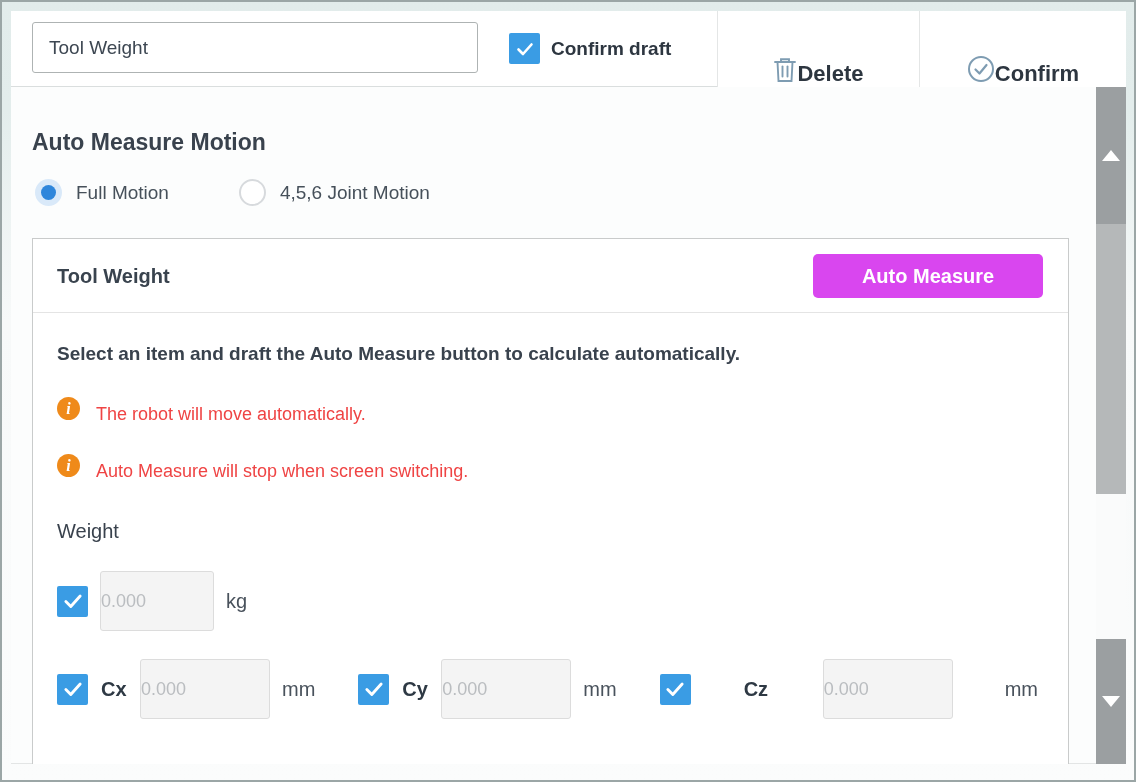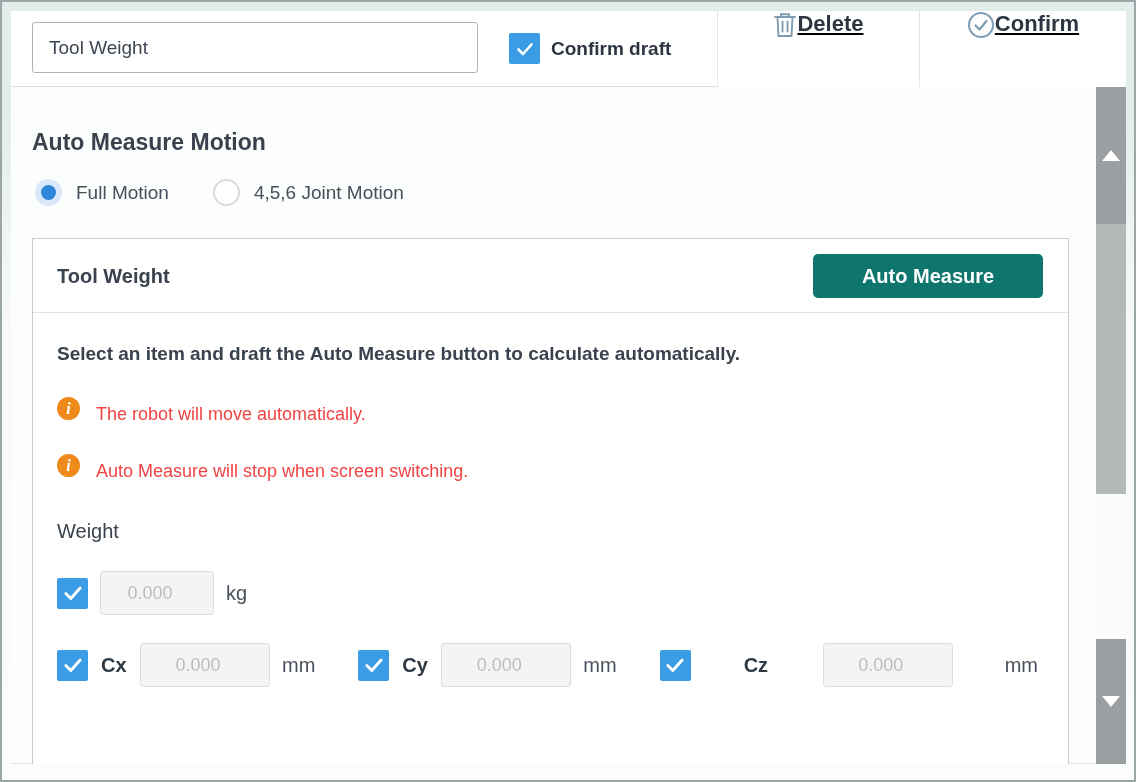--- a/index.html
+++ b/index.html
@@ -31,38 +31,38 @@
   .cb svg { display:block; }
   .topbar-cb { position:absolute; left:498px; top:22px; }
   .topbar-cb-label {
     position:absolute; left:540px; top:0; height:76px;
     display:flex; align-items:center;
     font-size:19px; font-weight:bold; color:#2d3640;
   }
   .topbar-divider { position:absolute; top:0; width:1px; height:76px; background:#e4e6e6; }
   .div1 { left:706px; } .div2 { left:908px; }
   .topbar-btn {
-    position:absolute; top:0; height:76px; display:flex; align-items:flex-start;
-    justify-content:center; cursor:pointer; background:#fff;text-decoration:underline;
+    position:absolute; top:0; height:76px; display:flex; align-items:flex-end;
+    justify-content:center; cursor:pointer; background:#fff;
   }
   .delete-btn { left:707px; width:201px; }
   .confirm-btn { left:909px; width:206px; }
   .topbar-btn .btn-label { font-size:22px; font-weight:bold; color:#2d3640; }
 
   
   .content {
     position:absolute; left:9px; top:85px; width:1115px; height:677px;
     background:#fcfdfd; border-bottom:1px solid #e3e5e5;
   }
   .amm-title {
     position:absolute; left:21px; top:42px;
     font-size:23px; font-weight:bold; color:#39424d;
   }
   .radio-row {
-    position:absolute; left:24px; top:92px; display:flex; gap:44px; 
+    position:absolute; left:24px; top:92px; display:flex; gap:70px; 
   }
   .radio-opt { display:flex; align-items:center; gap:14px; cursor:pointer; }
   .radio-circle {
     width:27px; height:27px; border-radius:50%;
     display:flex; align-items:center; justify-content:center;
   }
   .radio-on  { background:#d9e9f9; }
   .radio-on .dot { width:15px; height:15px; border-radius:50%; background:#2e86db; }
   .radio-off { background:#ffffff; border:2px solid #d7dadd; }
   .radio-label { font-size:19px; color:#46505a; }
@@ -73,40 +73,40 @@
     background:#ffffff; border:1px solid #c9cbcb; border-bottom:none;
     overflow:hidden;
   }
   .panel-header { height:74px; position:relative; border-bottom:1px solid #e4e4e4; }
   .panel-title {
     position:absolute; left:24px; top:0; height:74px; display:flex; align-items:center;
     font-size:20px; font-weight:bold; color:#39434e;
   }
   .auto-measure-btn {
     position:absolute; right:25px; top:15px; width:230px; height:44px;
-    background:#0f766e; border:none; border-radius:5px;
+    background:#d946ef; border:none; border-radius:5px;
     color:#ffffff; font-family:inherit; font-size:20px; font-weight:bold; cursor:pointer;
   }
   .panel-body { padding:0 24px; }
   .instruction { margin-top:30px; font-size:19px; font-weight:bold; color:#39424d; }
   .warning-row { display:flex; align-items:center; gap:16px; margin-top:24px; }
   .warning-row.first { margin-top:27px; }
   .info-icon {
     width:23px; height:23px; border-radius:50%; background:#ef8a1a; flex:0 0 auto;
     display:flex; align-items:center; justify-content:center;
     color:#fff; font-family:"Liberation Serif", serif; font-style:italic;
     font-weight:bold; font-size:16px;
   }
   .warning-text { font-size:18px; color:#ef4444;margin-top:12px; }
   .section-title { margin-top:38px; font-size:20px; font-weight:normal; color:#39424d; }
   .field-row { display:flex; align-items:center; margin-top:28px; }
   .field-group { display:flex; align-items:center; }
   .num-input {
-    height:44px; background:#f4f4f4; border:1px solid #dcdcdc; border-radius:3px;
-    font-family:inherit; font-size:18px; color:#6b7075; text-align:center;
+    height:60px; background:#f4f4f4; border:1px solid #dcdcdc; border-radius:3px;
+    font-family:inherit; font-size:18px; color:#6b7075; text-align:left;
     padding-right:14px; outline:none;
   }
   .num-input::placeholder { color:#babdc0; }
   .w-input { width:114px; margin-left:12px; }
   .cog-input { width:130px; }
   .unit { font-size:20px; color:#49525c; margin-left:12px; }
   .cog-label { font-size:20px; font-weight:bold; color:#2e3944; margin-left:13px; width:27px; }
   .cog-input { margin-left:12px; }
   .cog-group { margin-right:43px; }
   .cog-group:last-child { margin-right:0;gap:40px; }

